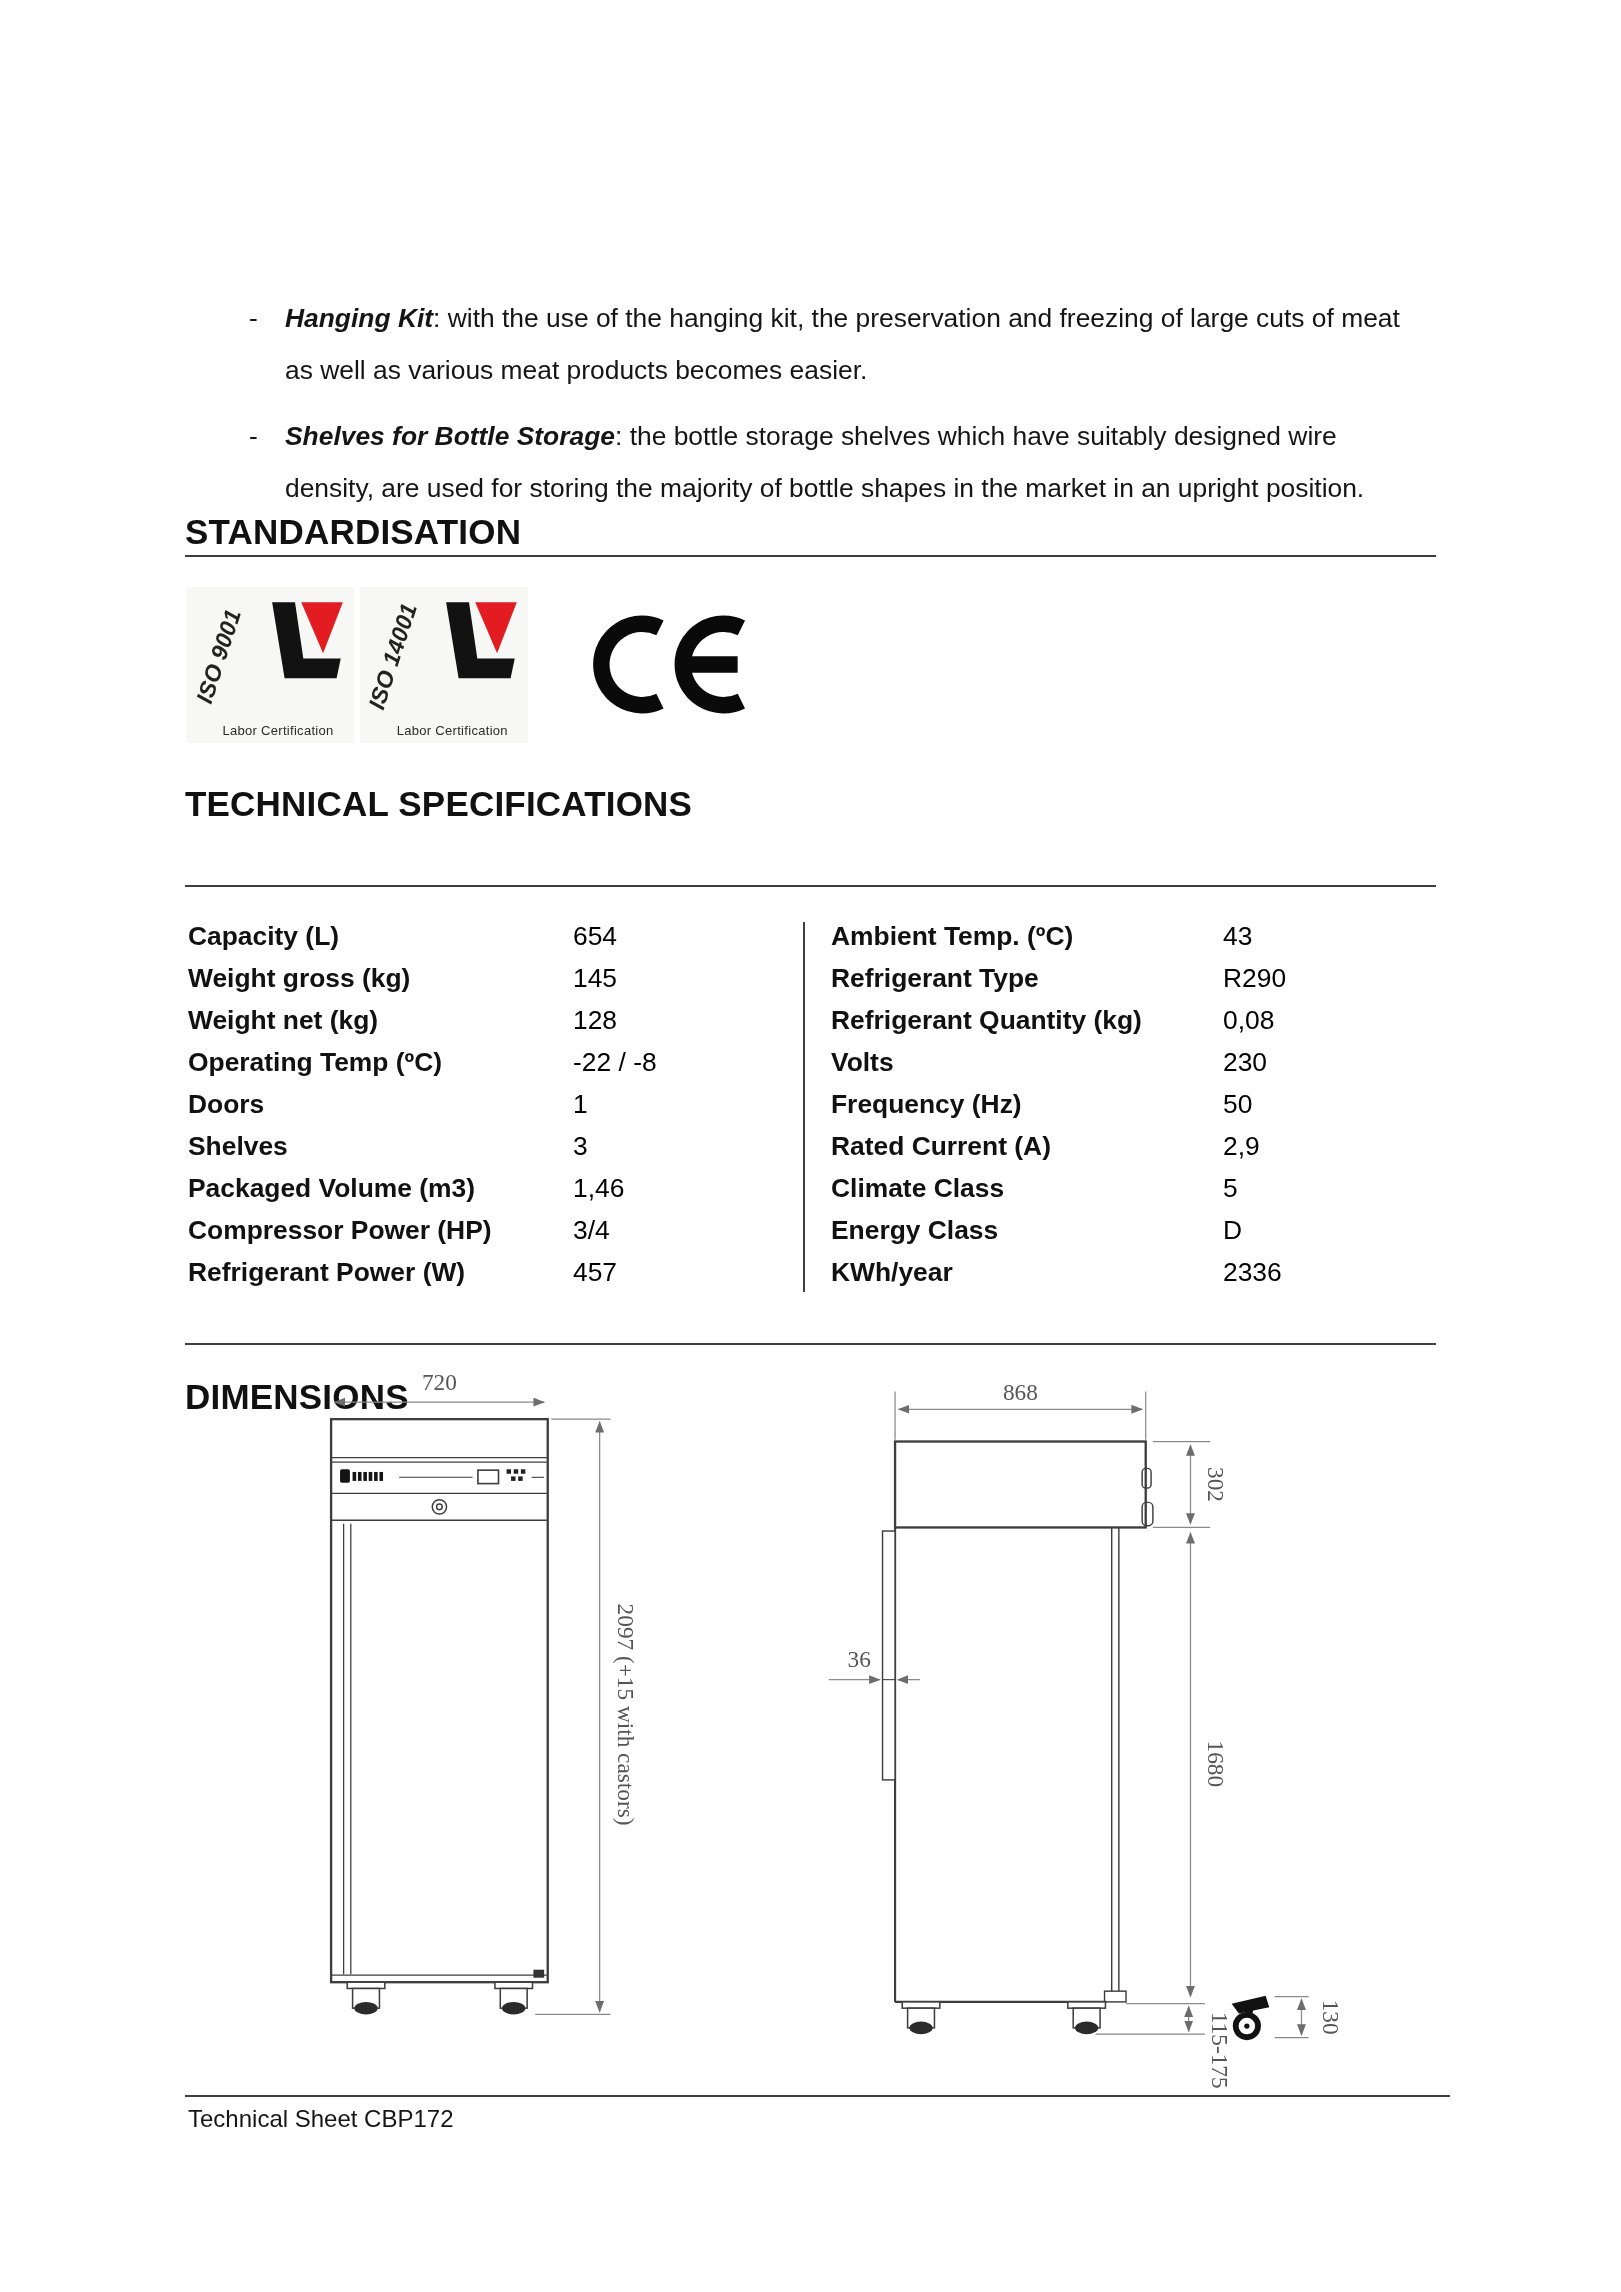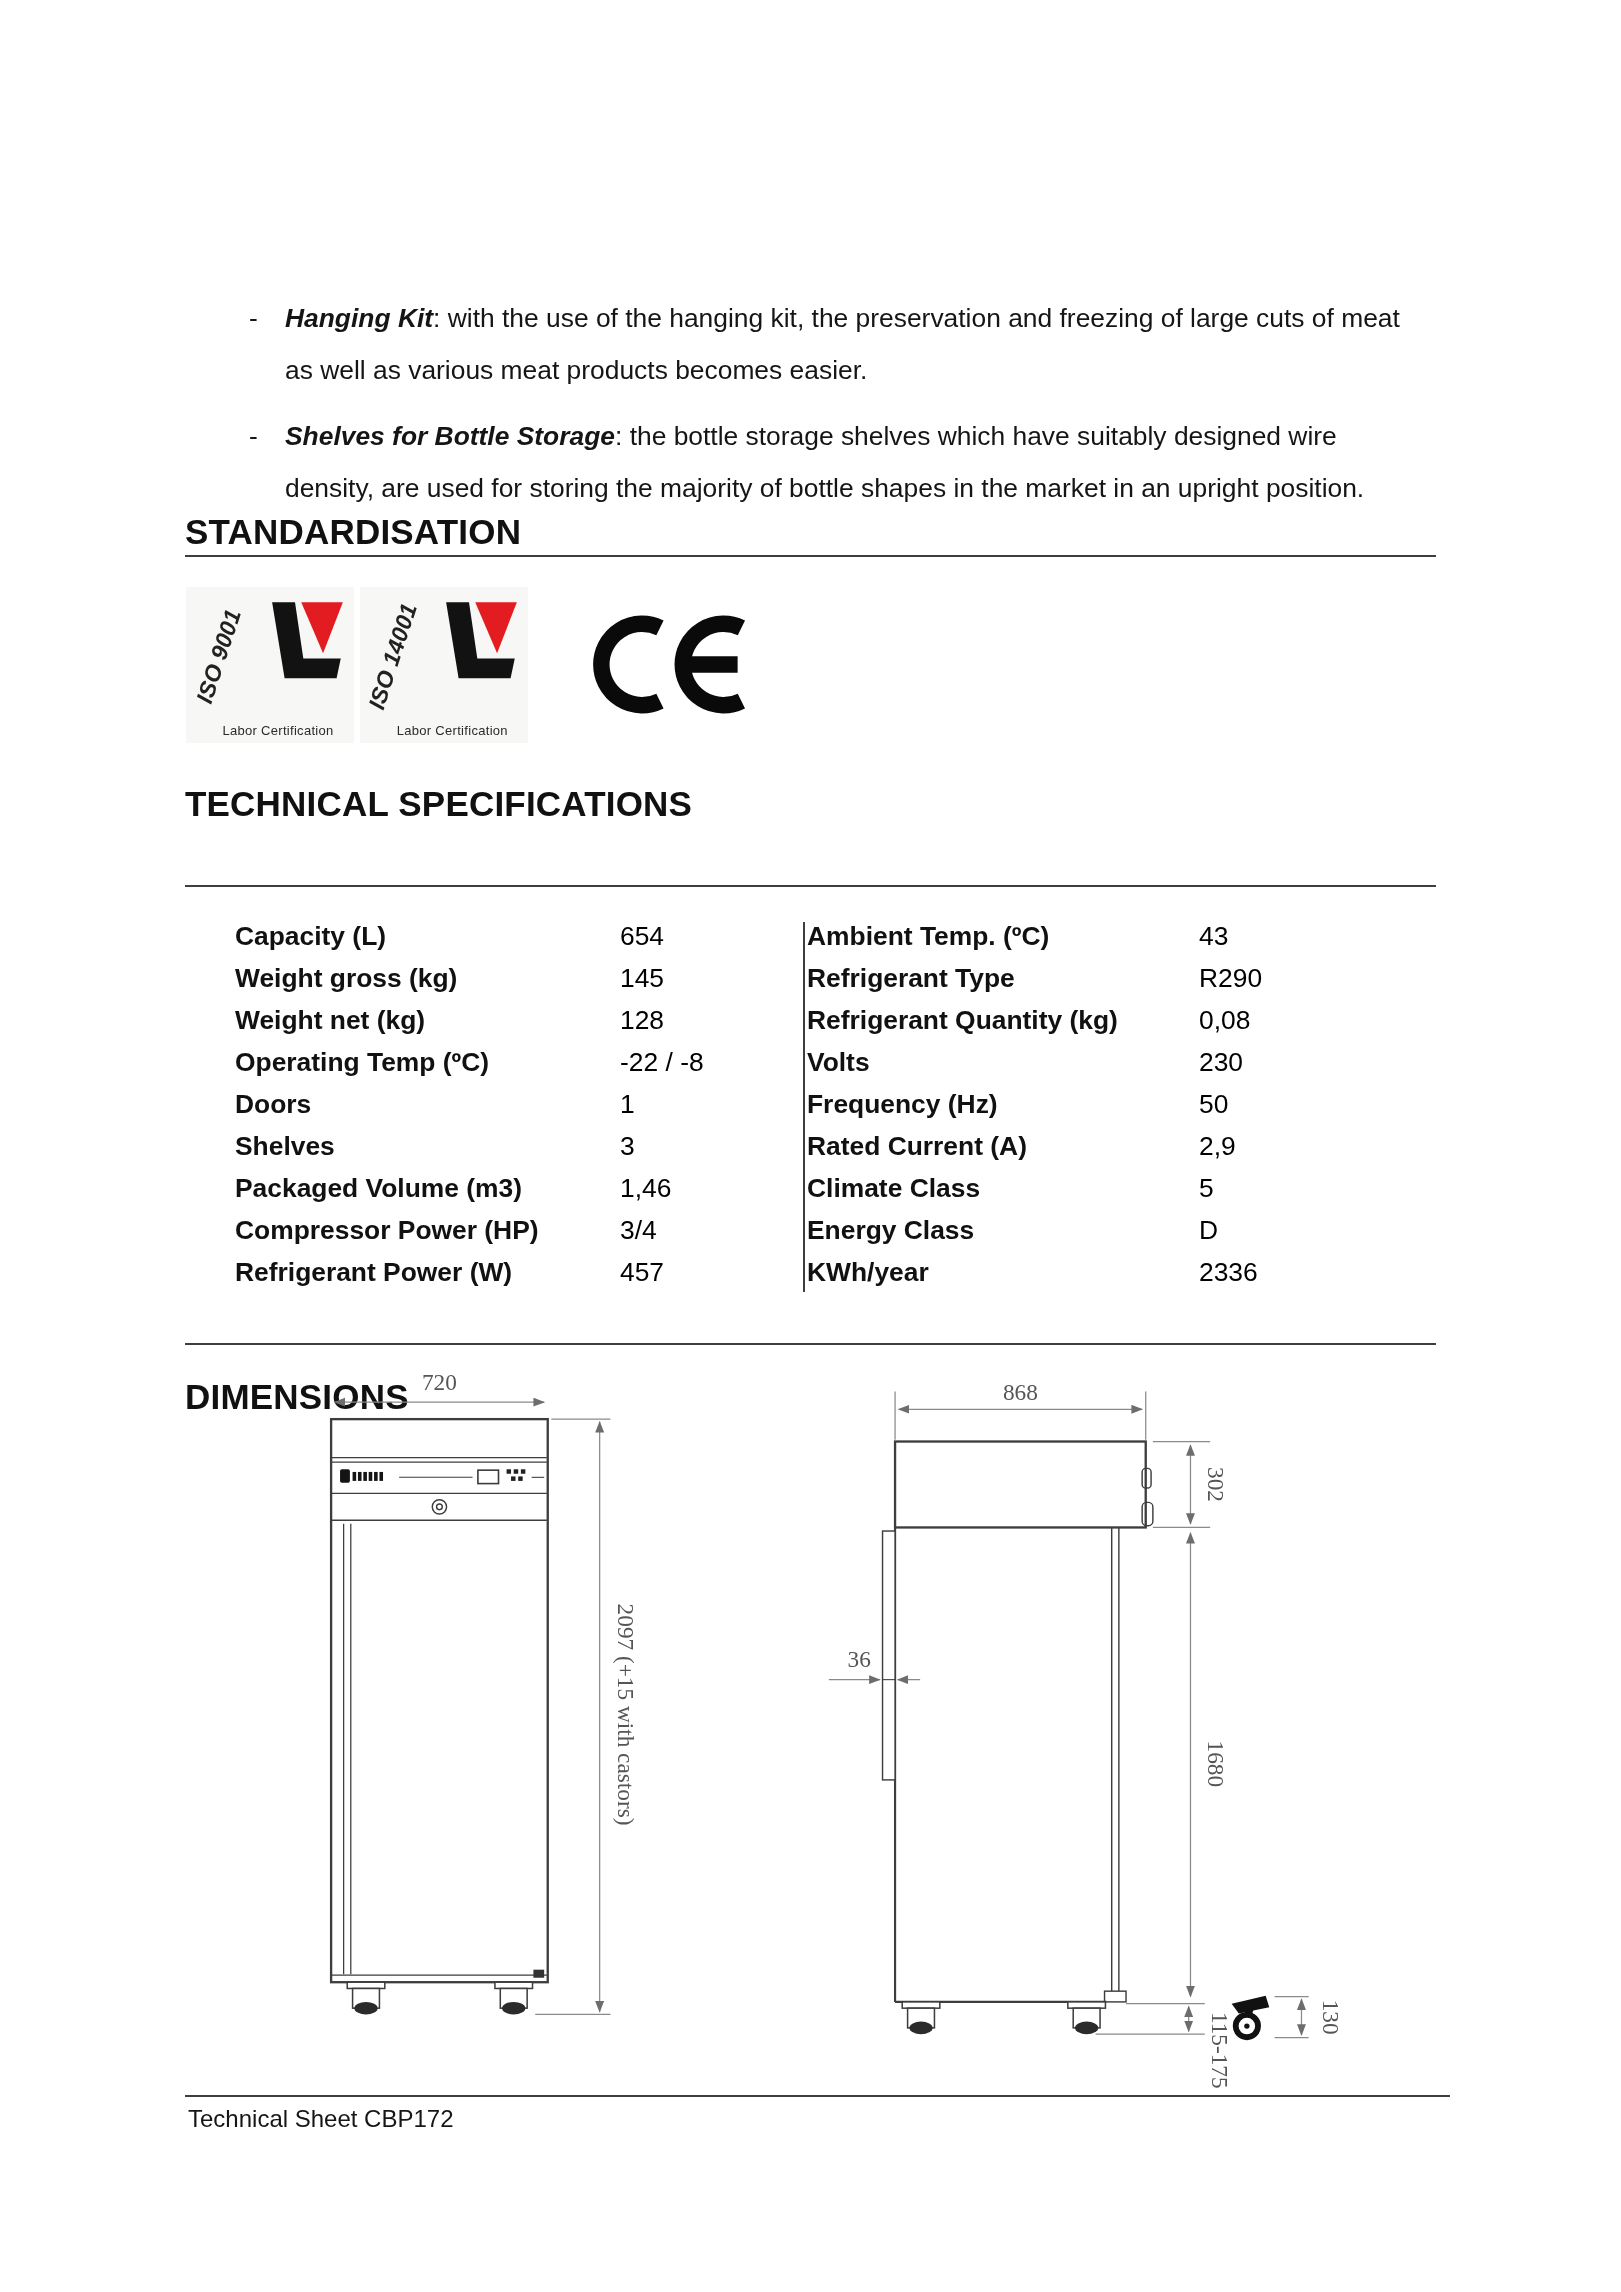--- a/index.html
+++ b/index.html
@@ -26,24 +26,24 @@
               font-size:23px; color:#222; white-space:nowrap; }
   .iso-mark { position:absolute; right:7.2px; top:9px; }
   .iso-caption { position:absolute; bottom:5.4px; left:8px; width:100%; text-align:center;
                  font-size:13px; color:#2b2b2b; letter-spacing:0.3px; }
   .ce-mark { margin-left:57px; margin-top:19.7px; }
 
   
   .specs { position:absolute; left:188px; top:915px; width:1248px; display:flex; font-size:26.4px; }
   .specs .col { }
   .specs .col-left  { width:615px; }
-  .specs .col-right { padding-left:4px; }
+  .specs .col-right { padding-left:28px; }
   .spec-row { display:flex; height:42px; line-height:42px; white-space:nowrap; }
   .spec-row .lbl { font-weight:700; color:#111; }
-  .col-left  .lbl { width:385px;margin-left:47px; }
+  .col-left  .lbl { width:385px; }
   .col-right .lbl { width:392px; }
   .spec-row .val { color:#000000; }
   .spec-divider { position:absolute; left:803px; top:922px; height:370px; width:0; border-left:2.2px solid #3e3e3e; }
 
   
   .drawing { position:absolute; left:116px; top:1352px; }
   .dim-text { font-family:"Liberation Serif", serif; font-size:26px; fill:#555; }
 
   
   .footer-rule { position:absolute; left:185px; top:2095px; width:1265px; height:0; border-top:2.7px solid #3e3e3e; }

